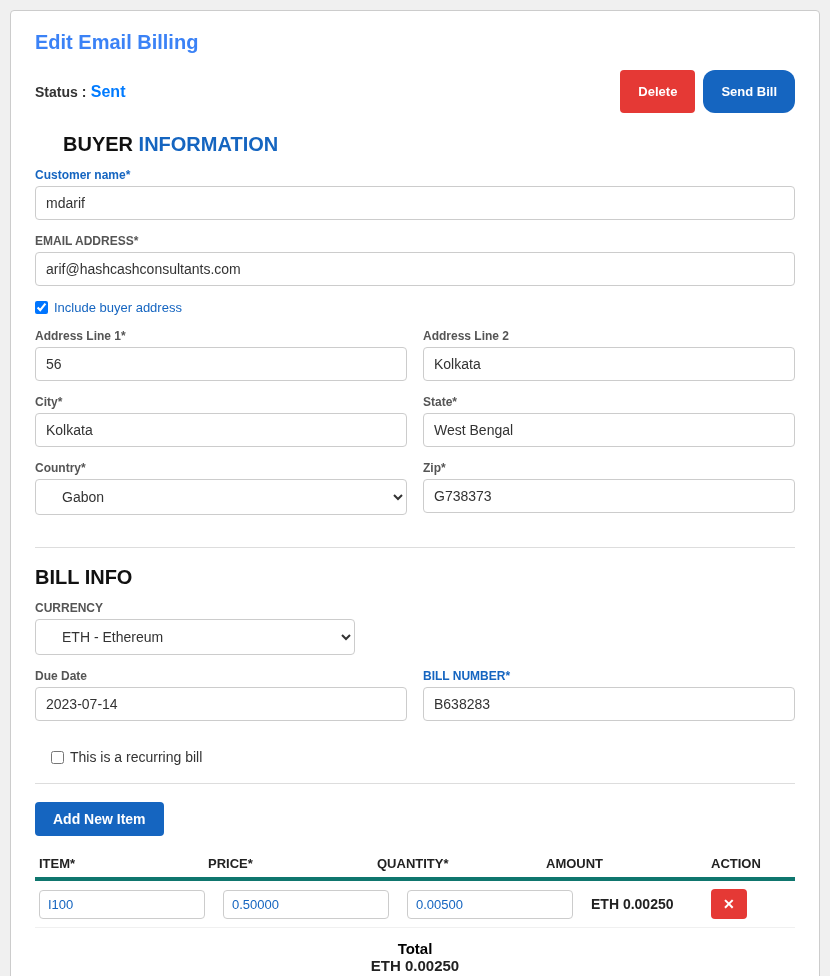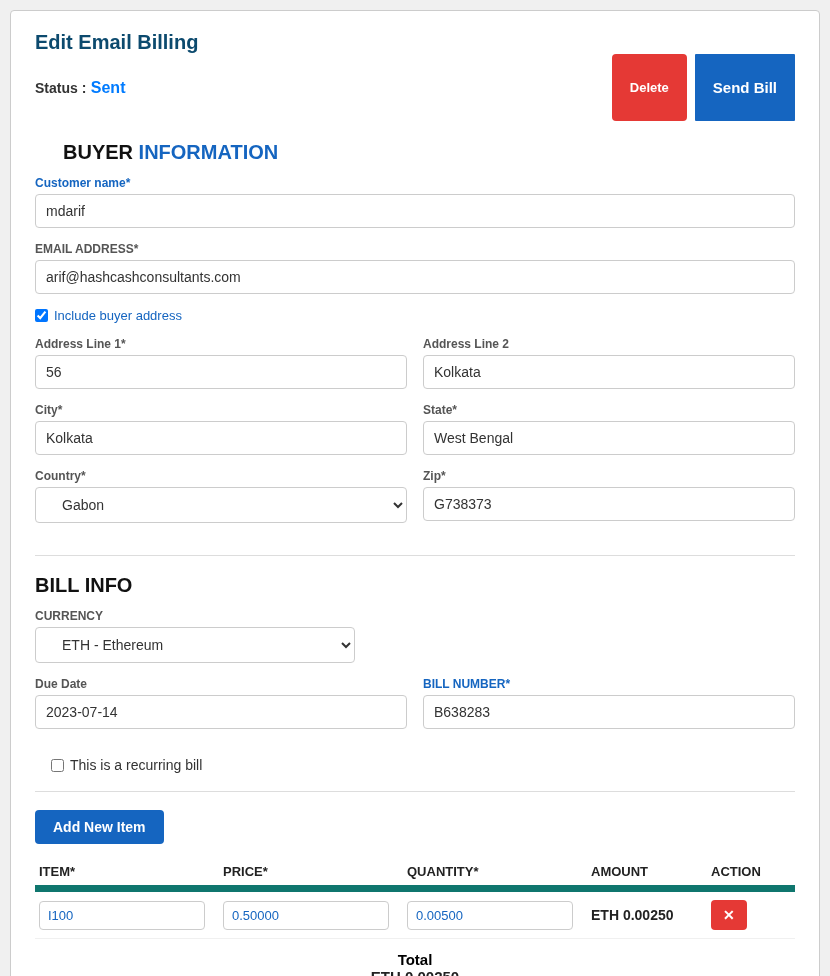--- a/index.html
+++ b/index.html
@@ -15,22 +15,22 @@
     .card {
       background: #fff;
       border: 1px solid #ccc;
       border-radius: 4px;
       width: 810px;
       padding: 20px 24px 24px 24px;
     }
     .page-title {
       font-size: 20px;
       font-weight: bold;
-      color: #0c4a6e;
-      margin-bottom: 0;
+      color: #3b82f6;
+      margin-bottom: 16px;
     }
     .status-row {
       display: flex;
       justify-content: space-between;
       align-items: center;
       margin-bottom: 20px;
     }
     .status-label {
       font-size: 14px;
       color: #333;
@@ -51,23 +51,23 @@
       border-radius: 4px;
       padding: 7px 18px;
       font-size: 13px;
       cursor: pointer;
       font-weight: 600;
     }
     .btn-send {
       background: #1565c0;
       color: #fff;
       border: none;
-      border-radius: 1px;
-      padding: 25px 18px;
-      font-size: 15px;
+      border-radius: 12px;
+      padding: 14px 18px;
+      font-size: 13px;
       cursor: pointer;
       font-weight: 600;
     }
     .section-title {
       font-size: 20px;
       font-weight: 800;
       color: #111;
       margin-bottom: 12px;
       margin-left: 28px;
     }
@@ -157,21 +157,22 @@
       padding: 9px 18px;
       font-size: 14px;
       cursor: pointer;
       font-weight: 600;
       margin-bottom: 14px;
     }
     .table-header {
       display: grid;
       grid-template-columns: 1fr 1fr 1fr 120px 80px;
       padding: 6px 4px;
-      border-bottom: 7px solid #0f766e;
+      border-bottom: 4px solid #0f766e;
+      gap: 45px;
     }
     .table-header span {
       font-size: 13px;
       font-weight: 700;
       color: #222;
     }
     .table-row {
       display: grid;
       grid-template-columns: 1fr 1fr 1fr 120px 80px;
       padding: 8px 4px;

